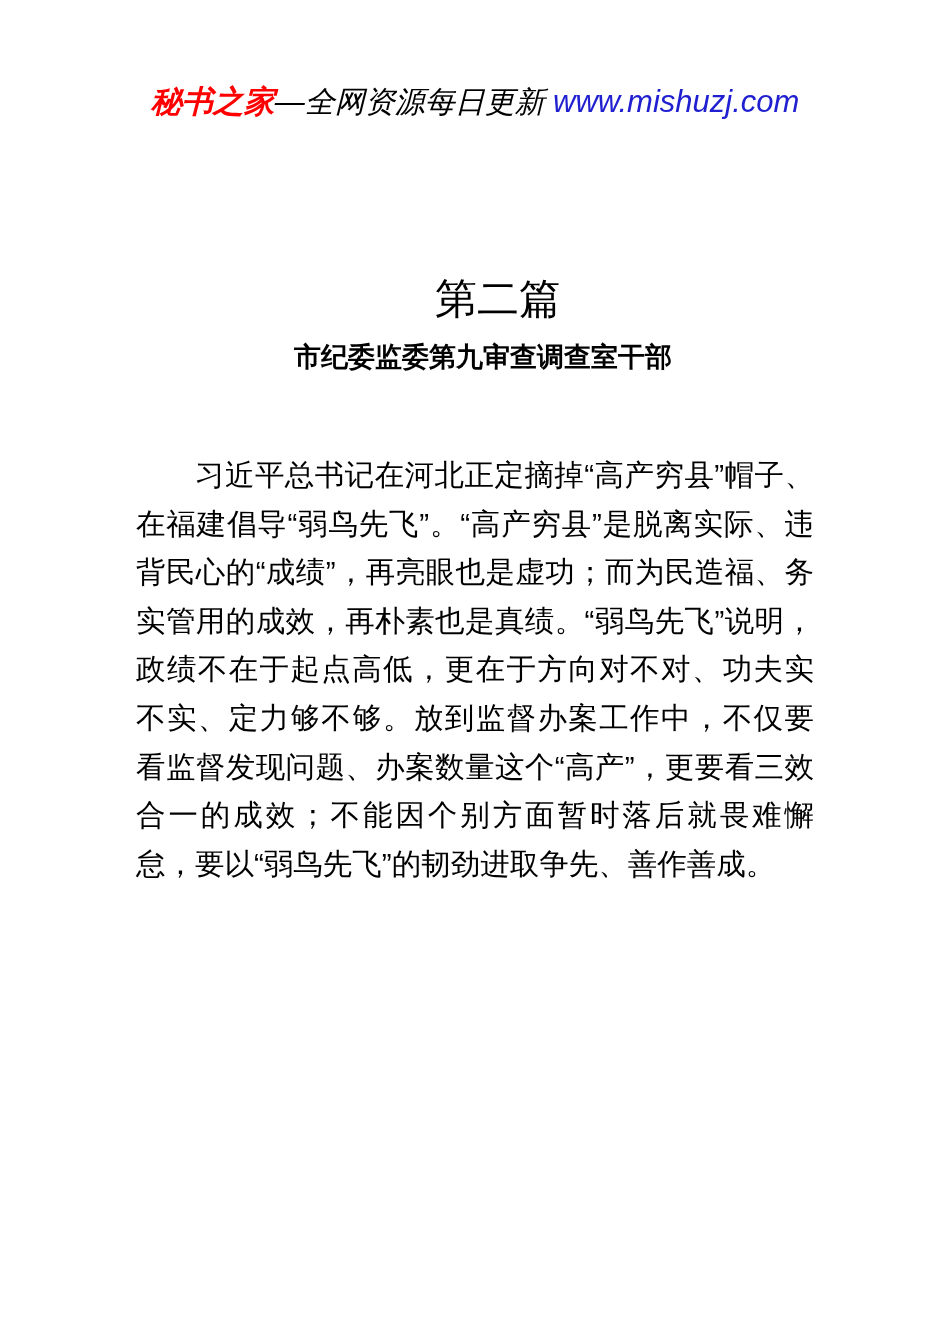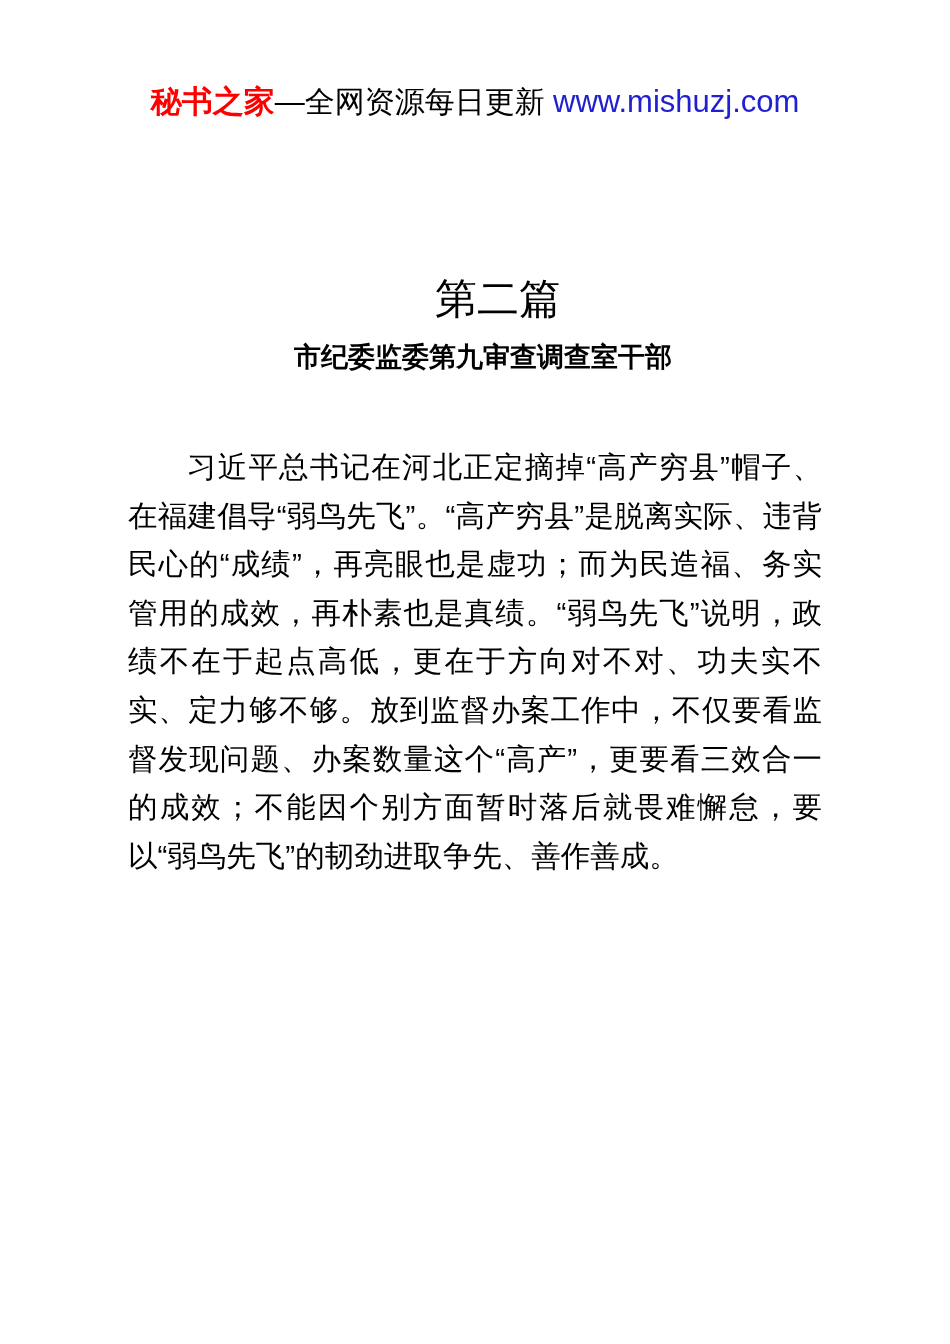--- a/index.html
+++ b/index.html
@@ -19,20 +19,21 @@
   }
   .site-header {
     position: absolute;
     top: 84px;
     left: 0;
     width: 100%;
     text-align: center;
     white-space: nowrap;
     font-size: 30px;
     line-height: 36px;
+    font-style: italic;
   }
   .site-header .brand {
     font-family: "Liberation Serif", serif;
     font-weight: bold;
     font-size: 31px;
   }
   .site-header .tagline {
     color: #000000;
   }
   .site-header .url {
@@ -66,21 +67,21 @@
     position: absolute;
     top: 435px;
     left: 120px;
     width: 710px;
     font-size: 29.5px;
     line-height: 48.6px;
     text-align: justify;
     text-justify: inter-ideograph;
   }
   .doc-body p {
-    margin: 8px;
+    margin: 16px;
     padding: 0;
     text-indent: 2em;
   }
 </style>
 </head>
 <body>
 
 <div class="page">
 
   <div class="site-header">

